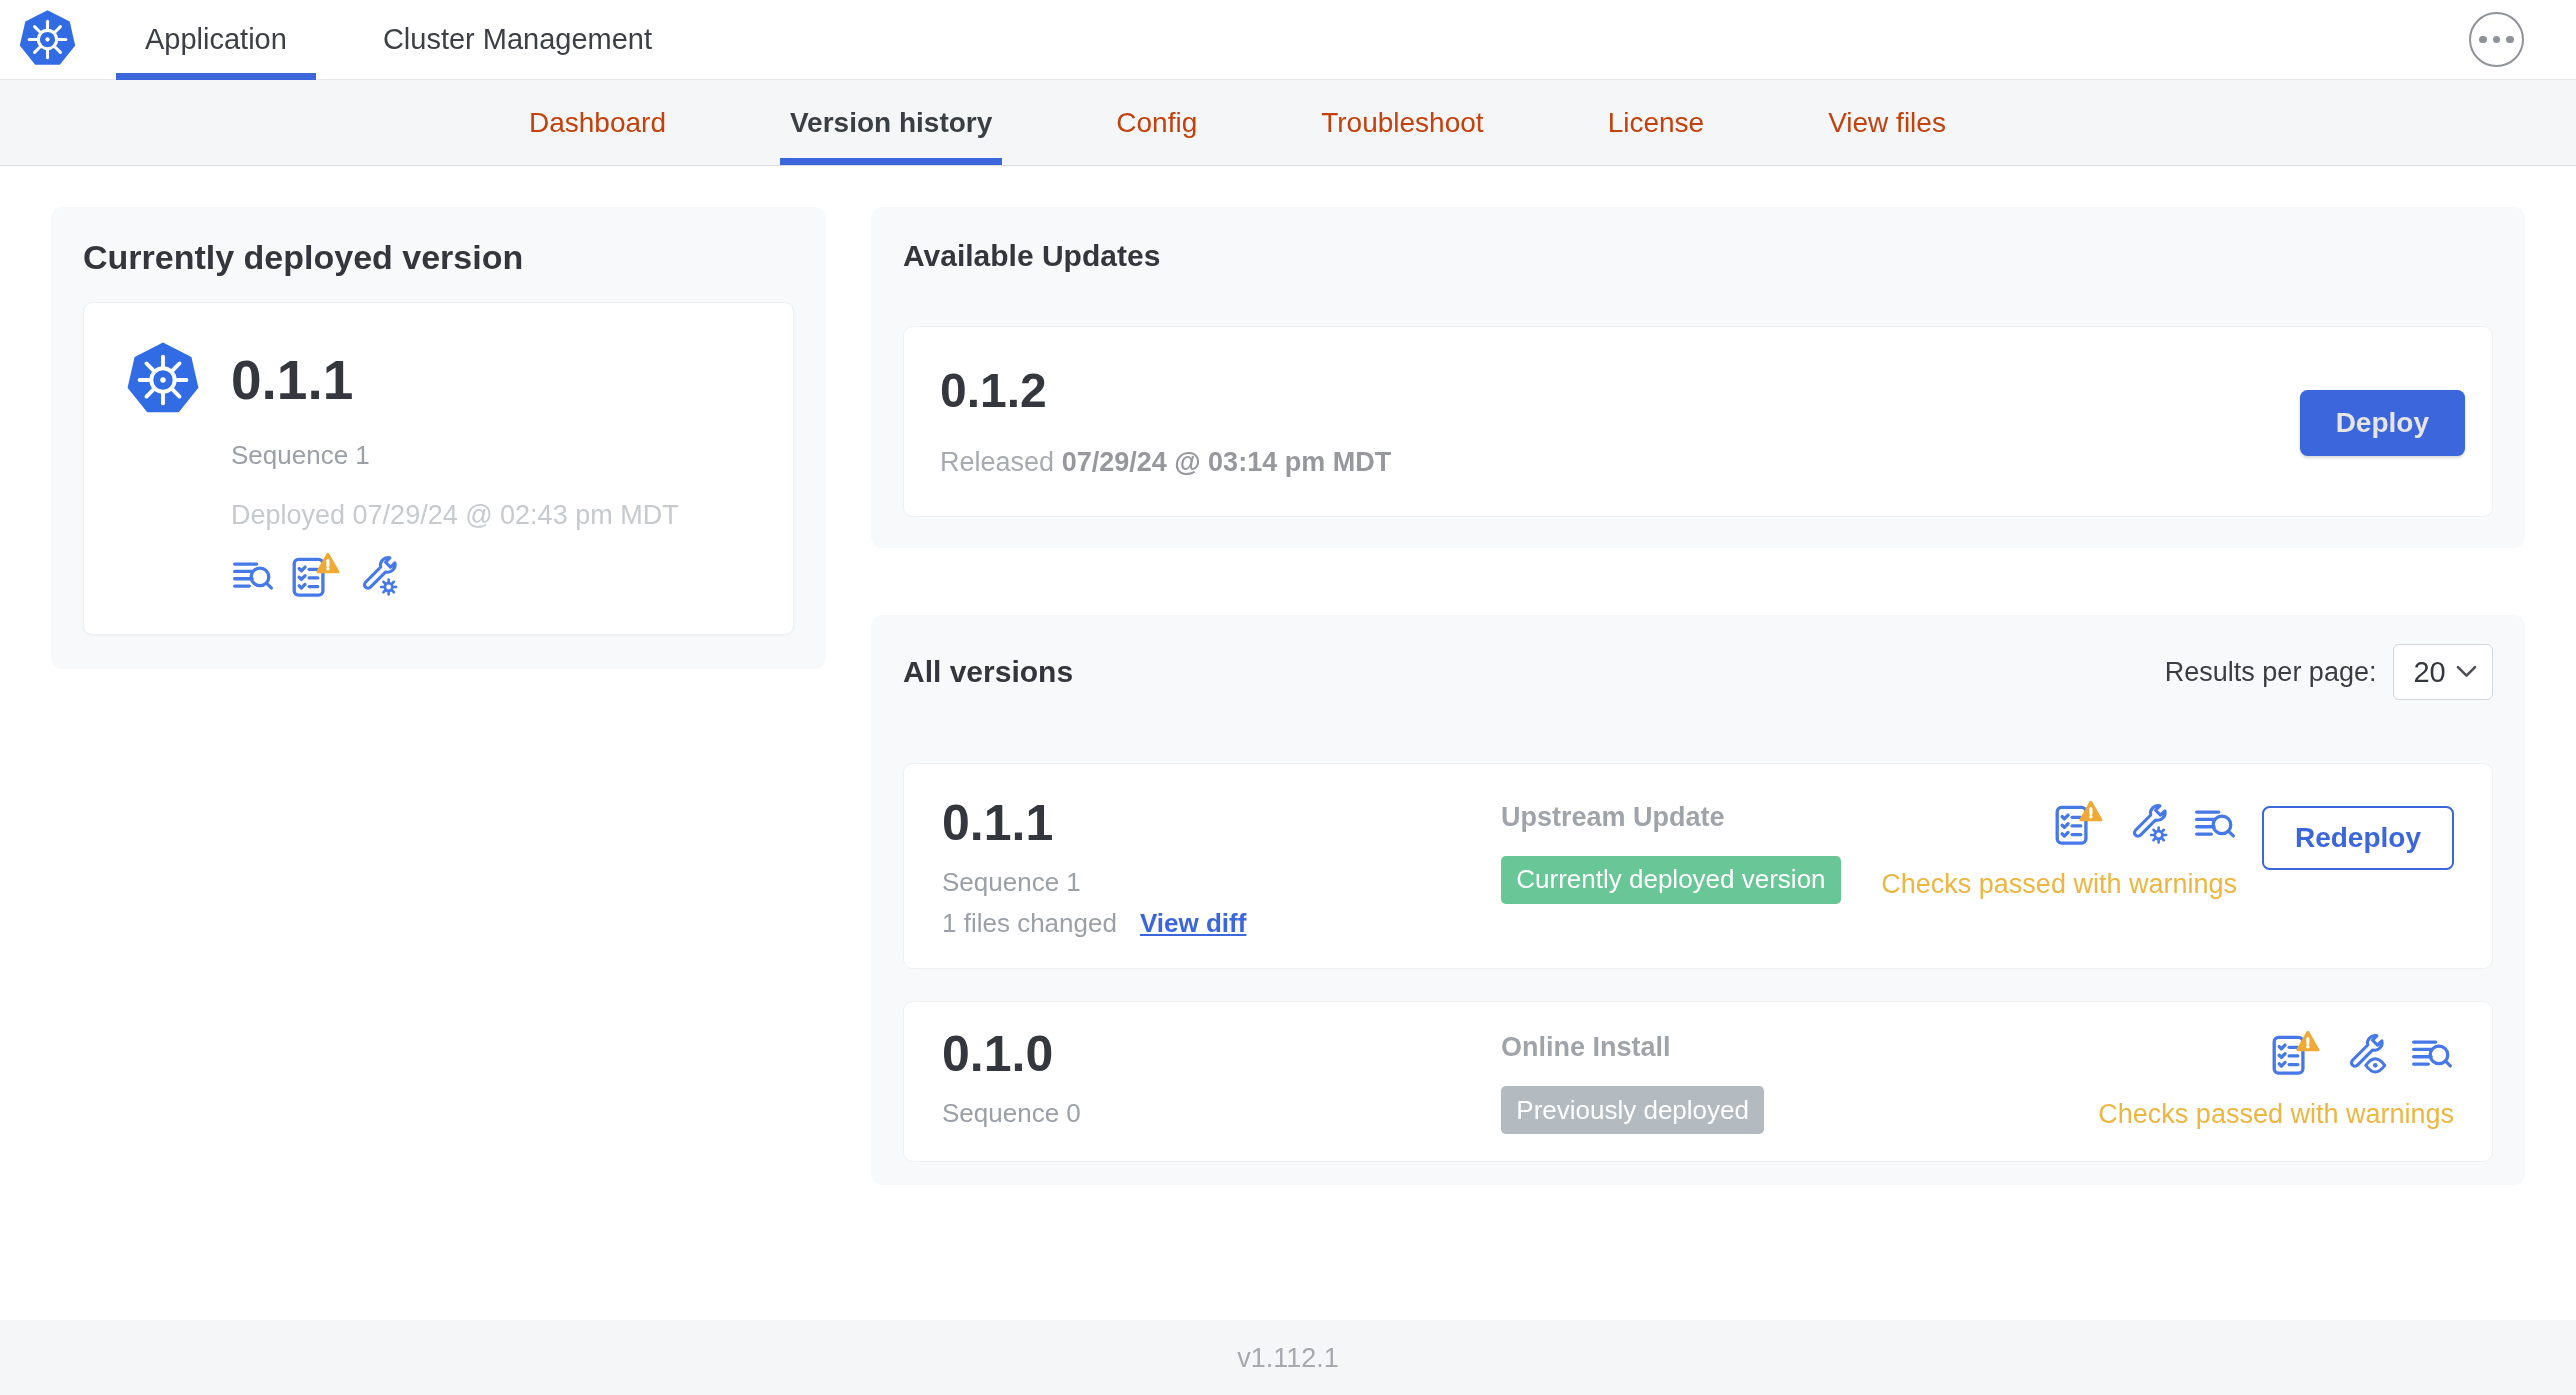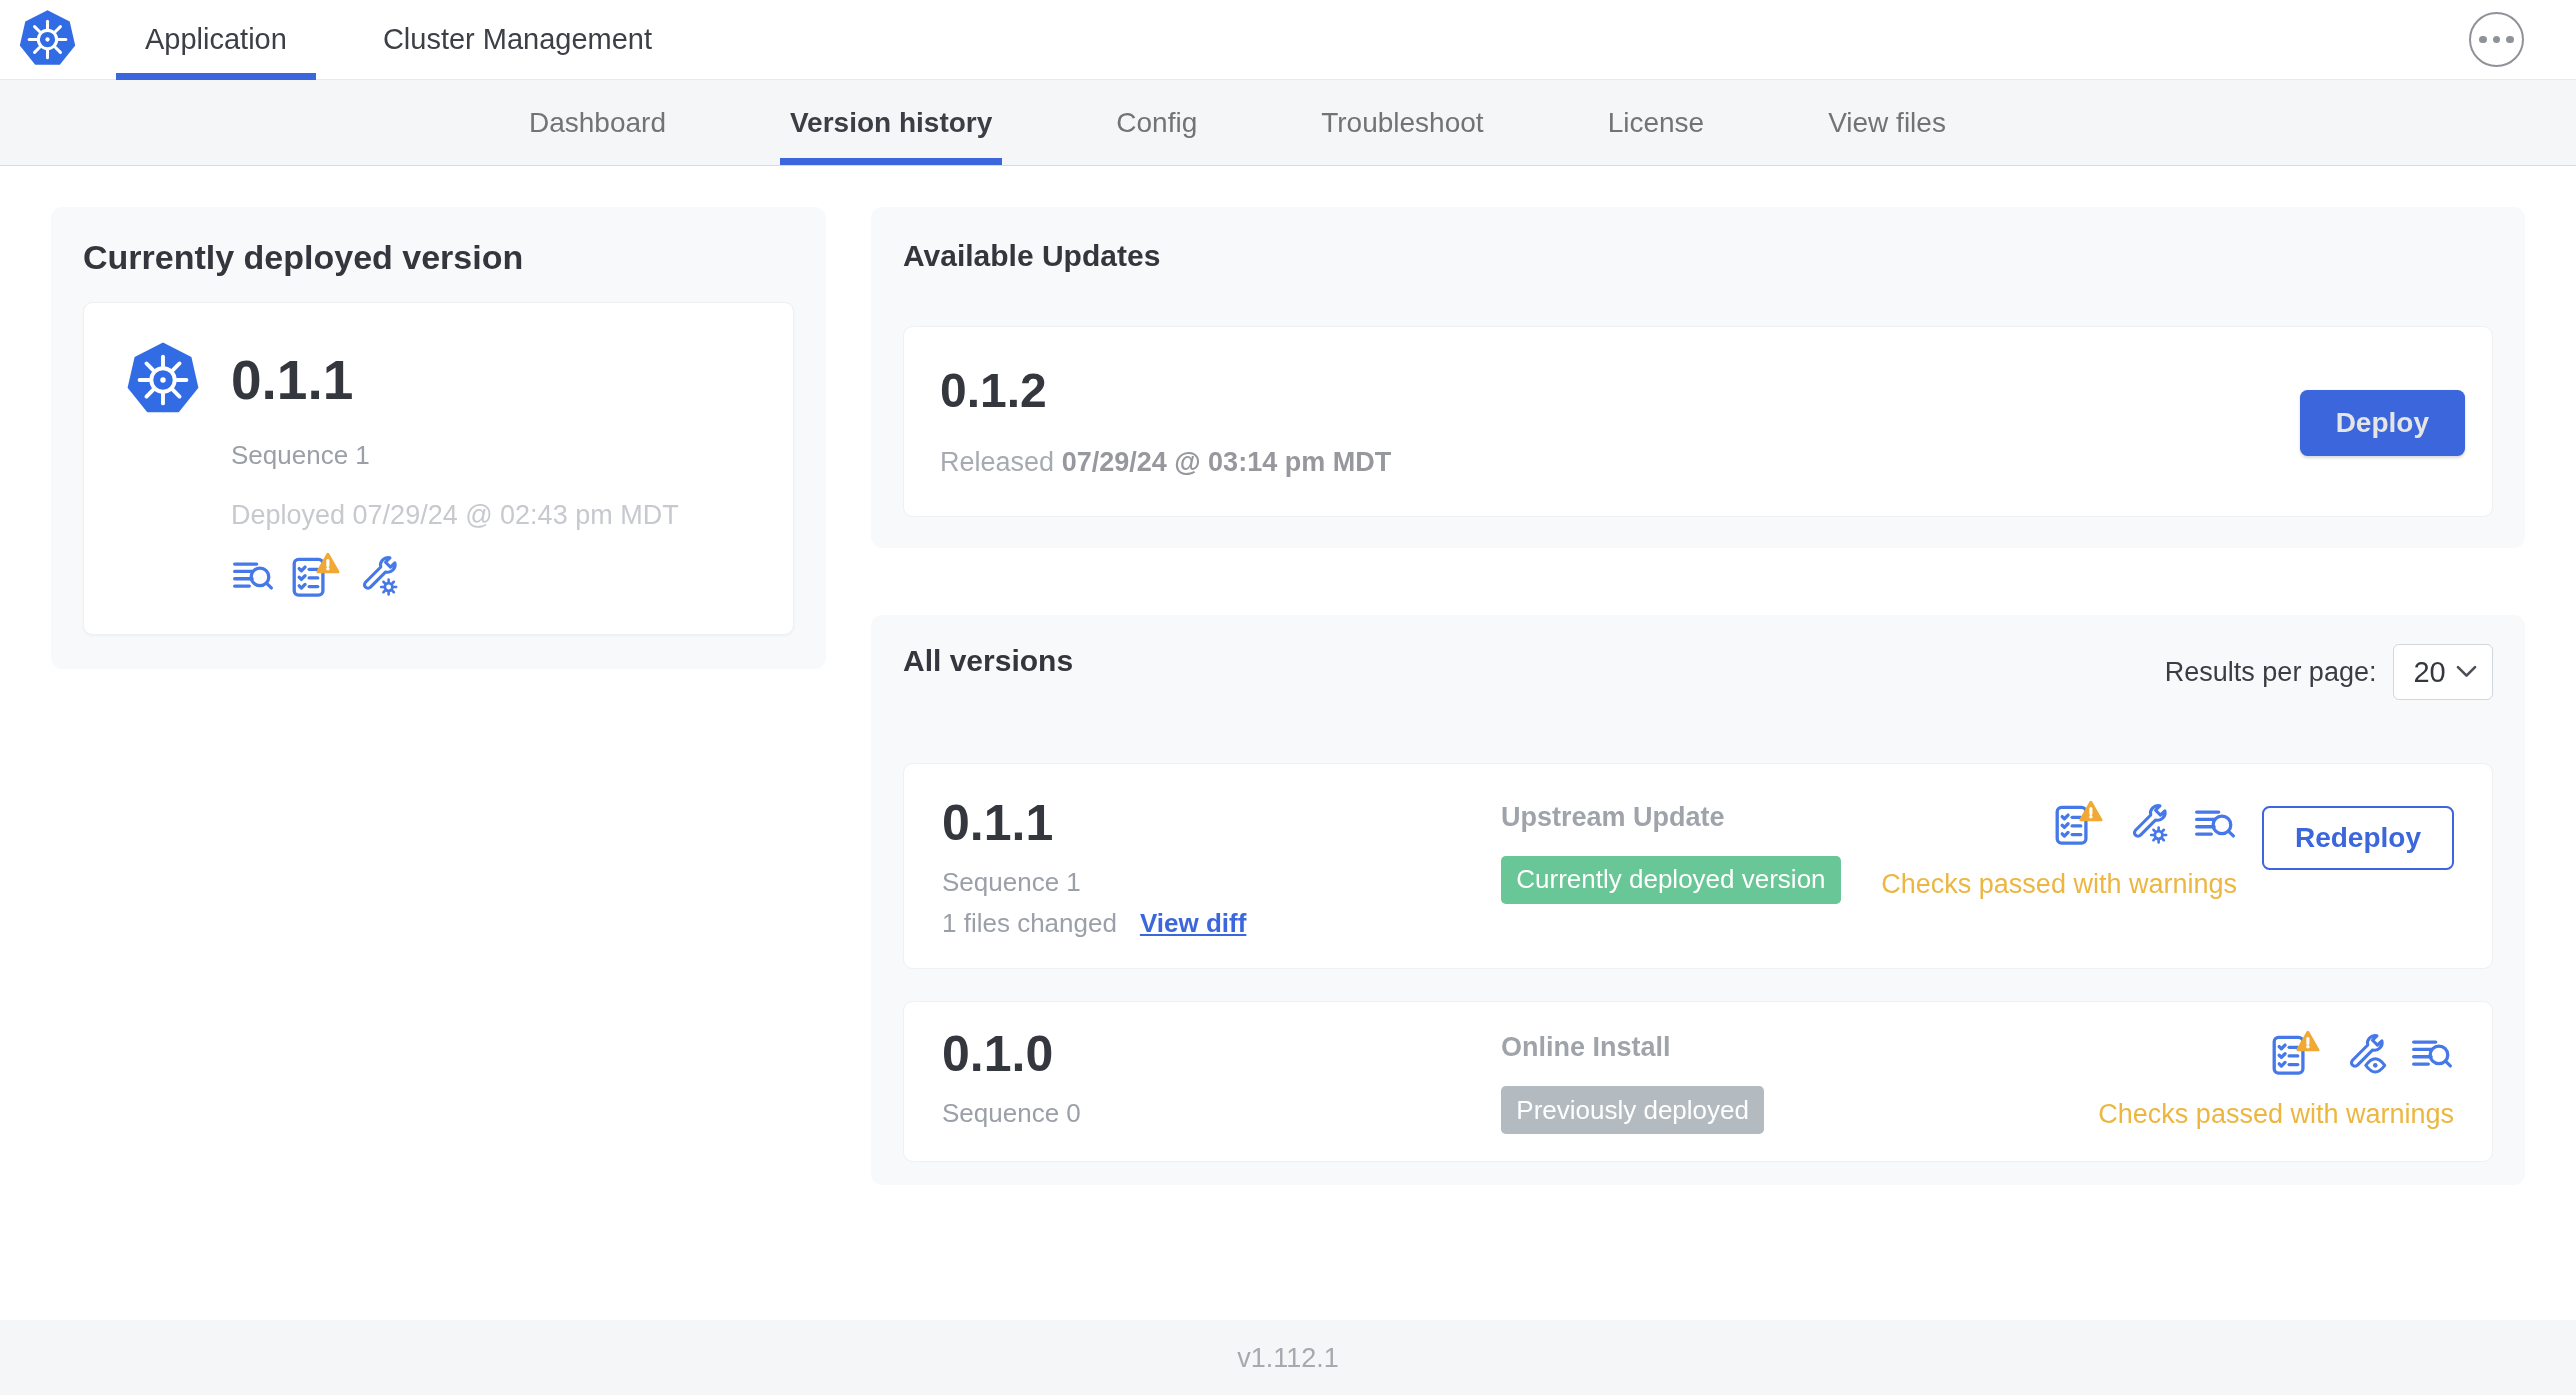--- a/index.html
+++ b/index.html
@@ -33,21 +33,21 @@
     cursor:pointer; background:#fff;
   }
   .kebab i { width:7.6px; height:7.6px; border-radius:50%; background:#8f9399; display:block; }
 
   
   .subnav {
     height:86px; background:#f5f6f8; border-bottom:1px solid #d9dbde;
     display:flex; align-items:stretch; padding-left:529px; flex:0 0 auto;
   }
   .sub-tab {
-    display:flex; align-items:center; font-size:28px; color:#737373; cursor:pointer;
+    display:flex; align-items:center; font-size:28px; color:#c2410c; cursor:pointer;
     position:relative; white-space:nowrap;
   }
   .sub-tab + .sub-tab { margin-left:124px; }
   .sub-tab.active { color:#3a3e45; font-weight:600; }
   .sub-tab.active::after {
     content:""; position:absolute; left:-9.5px; right:-9.5px; bottom:0; height:6.7px; background:#3b66dc;
   }
 
   
   .main { flex:1 1 auto; display:flex; align-items:flex-start; gap:45px; padding:41px 51px 0; }
@@ -79,21 +79,21 @@
   .released { margin-top:32px; font-size:27px; color:#a6aab1; }
   .released b { color:#96989d; font-weight:700; margin-left:7.6px; }
   .btn-primary {
     background:#3b66dc; color:#e5e5e5; font-size:28px; font-weight:700;
     border:none; border-radius:7.6px; padding:17px 36px; cursor:pointer;
     font-family:inherit; box-shadow:0 1.9px 2.9px rgba(0,0,0,.15);
   }
 
   
   .allv-panel { padding:29px 32px 23px; }
-  .allv-head { display:flex; justify-content:space-between; }
+  .allv-head { display:flex; justify-content:space-between; align-items:center; }
   .rpp { display:flex; align-items:center; gap:17px; }
   .rpp-label { font-size:27px; color:#3a3d43; }
   .select {
     display:inline-flex; align-items:center; gap:10px; background:#fff;
     border:1.9px solid #d3d6da; border-radius:6px; padding:10.5px 15.3px 10.5px 19px;
     font-size:29px; color:#34373d; cursor:pointer;
   }
   .rows { margin-top:63px; display:flex; flex-direction:column; gap:32px; }
   .vrow {
     background:#fff; border:1px solid #eef0f2; border-radius:9.5px;

